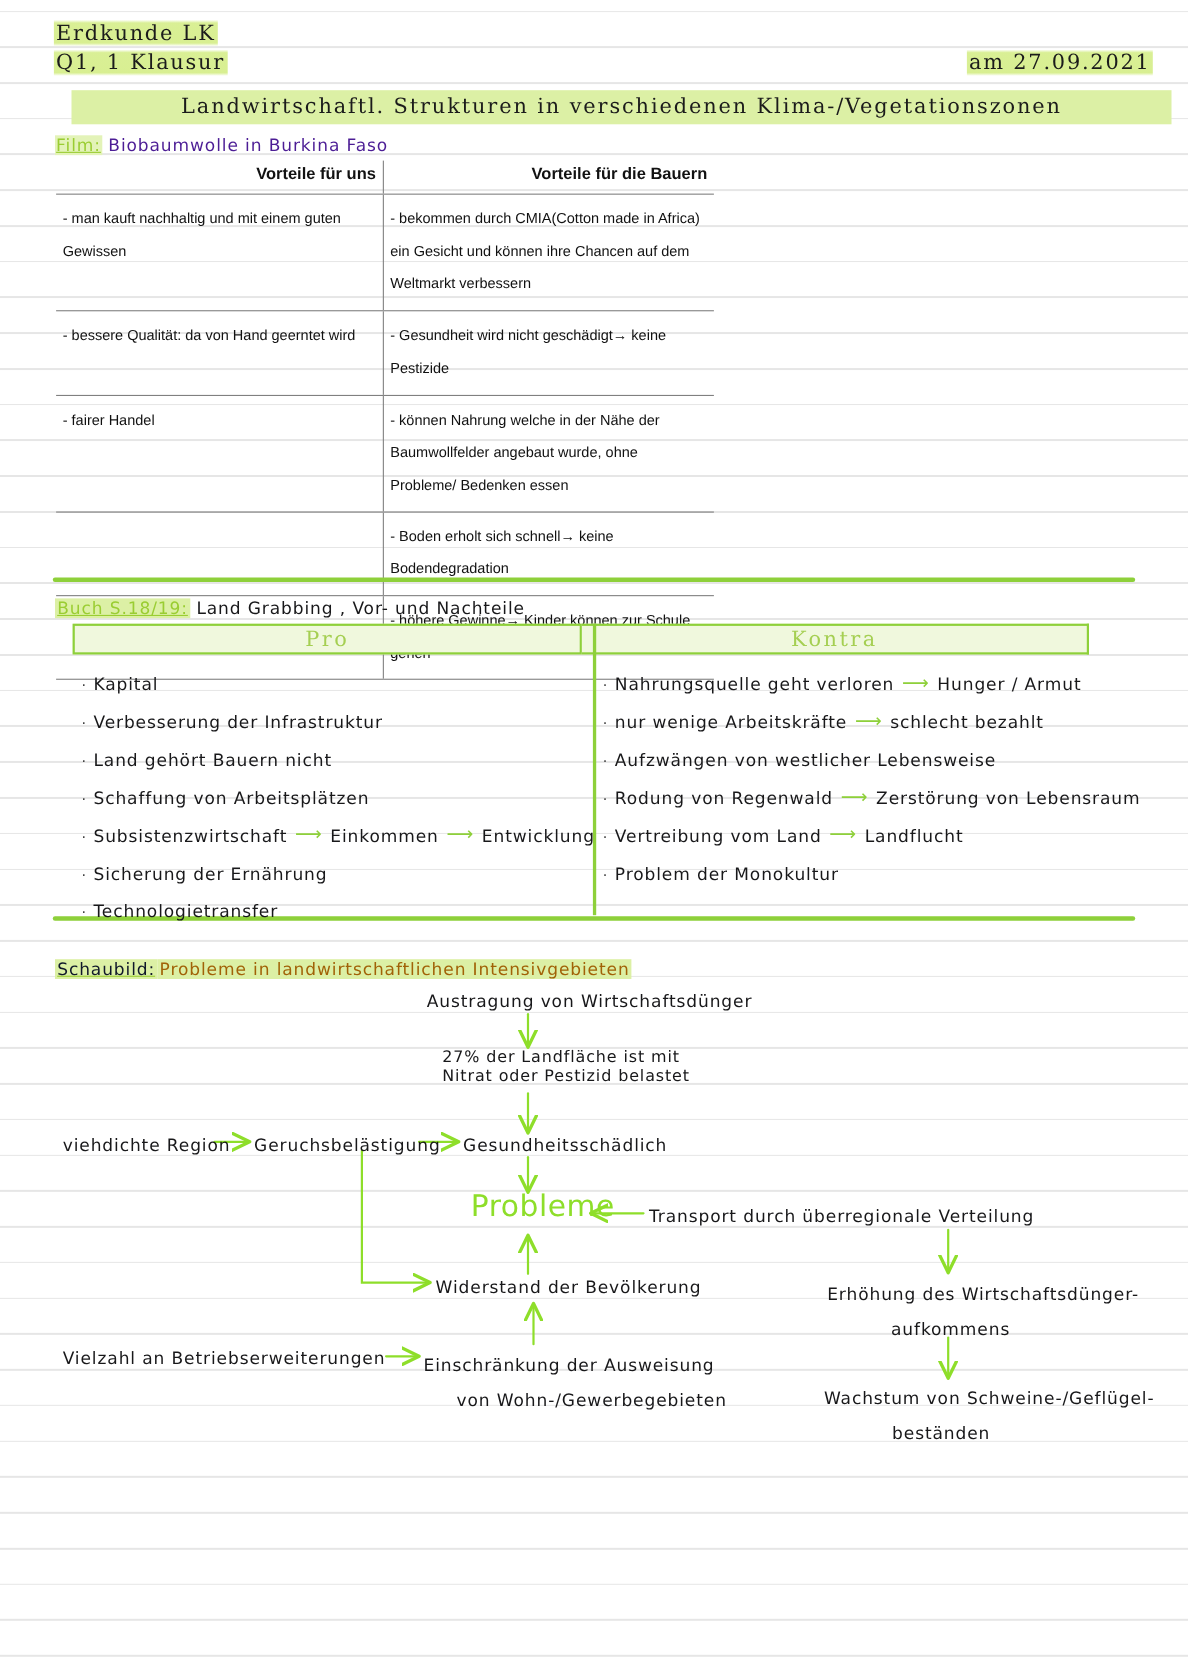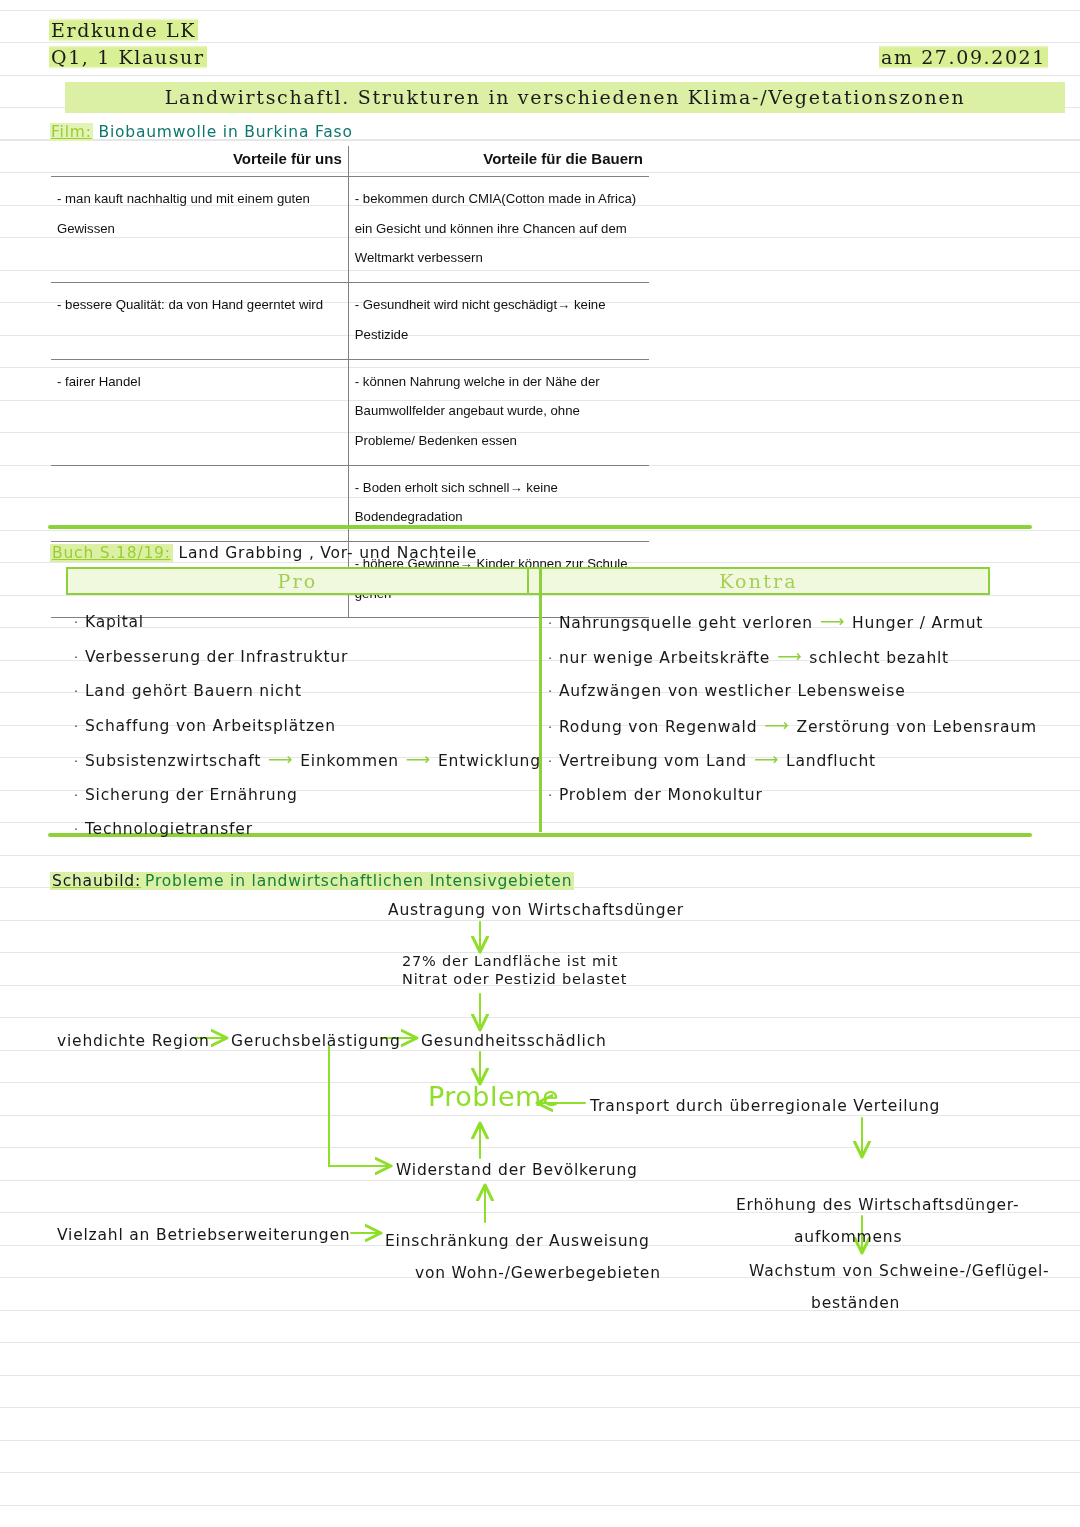--- a/index.html
+++ b/index.html
@@ -69,21 +69,21 @@
 
   
   #film-line { position:absolute; left:50px; top:123px; }
   #film-label {
     color:#9acd32;
     text-decoration: underline;
     text-decoration-color:#9acd32;
     background:#e3f3b8;
     padding:0 1px;
   }
-  #film-text { color:#0f766e; }
+  #film-text { color:#4c1d95; }
 
   
   #wtable {
     position:absolute; left:51px; top:146px; width:598px;
     border-collapse: collapse;
     font-family: "Liberation Sans", sans-serif;
     font-size: 13.2px;
     color:#111;
   }
   #wtable th {
@@ -156,37 +156,37 @@
     font-size: 17px;
     transform: translateY(-1px);
   }
 
   
   #schaubild-line { position:absolute; left:50px; top:872px; }
   #schaubild-label {
     color:#0f172a; background:#dcf0a5; padding:0 2px;
     text-decoration: underline; text-decoration-color:#9acd32;margin-top:27px;
   }
-  #schaubild-rest { background:#dcf0a5; color:#15803d; padding:0 2px; }
+  #schaubild-rest { background:#dcf0a5; color:#a16207; padding:0 2px; }
 
   
   .node { position:absolute; font-family:"DejaVu Sans", sans-serif; color:#18181a;
           font-size:15.5px; letter-spacing:0.8px; line-height:21px; }
   #n-austragung { left:388px; top:900px; }
   #n-27         { left:402px; top:952px; font-size:14.5px; line-height:18px; }
   #n-viehdichte { left:57px;  top:1031px; }
   #n-geruch     { left:231px; top:1031px; }
   #n-gesund     { left:421px; top:1031px; }
   #n-probleme   { left:428px; top:1086px; font-size:27px; color:#8ede2a;
                   letter-spacing:0.5px; }
   #n-transport  { left:590px; top:1096px; }
   #n-widerstand { left:396px; top:1160px; }
   #n-vielzahl   { left:57px;  top:1225px; }
   #n-einschr    { left:385px; top:1225px; line-height:32px; }
-  #n-erhoehung  { left:736px; top:1161px; line-height:32px;margin-top:28px; }
+  #n-erhoehung  { left:752px; top:1161px; line-height:32px; }
   #n-wachstum   { left:749px; top:1255px; line-height:32px; }
 
   #diagram-svg { position:absolute; left:0; top:0; width:1080px; height:1527px; pointer-events:none; }
 </style>
 </head>
 <body>
 
 <div id="page">
 
   <div id="rules"></div>

